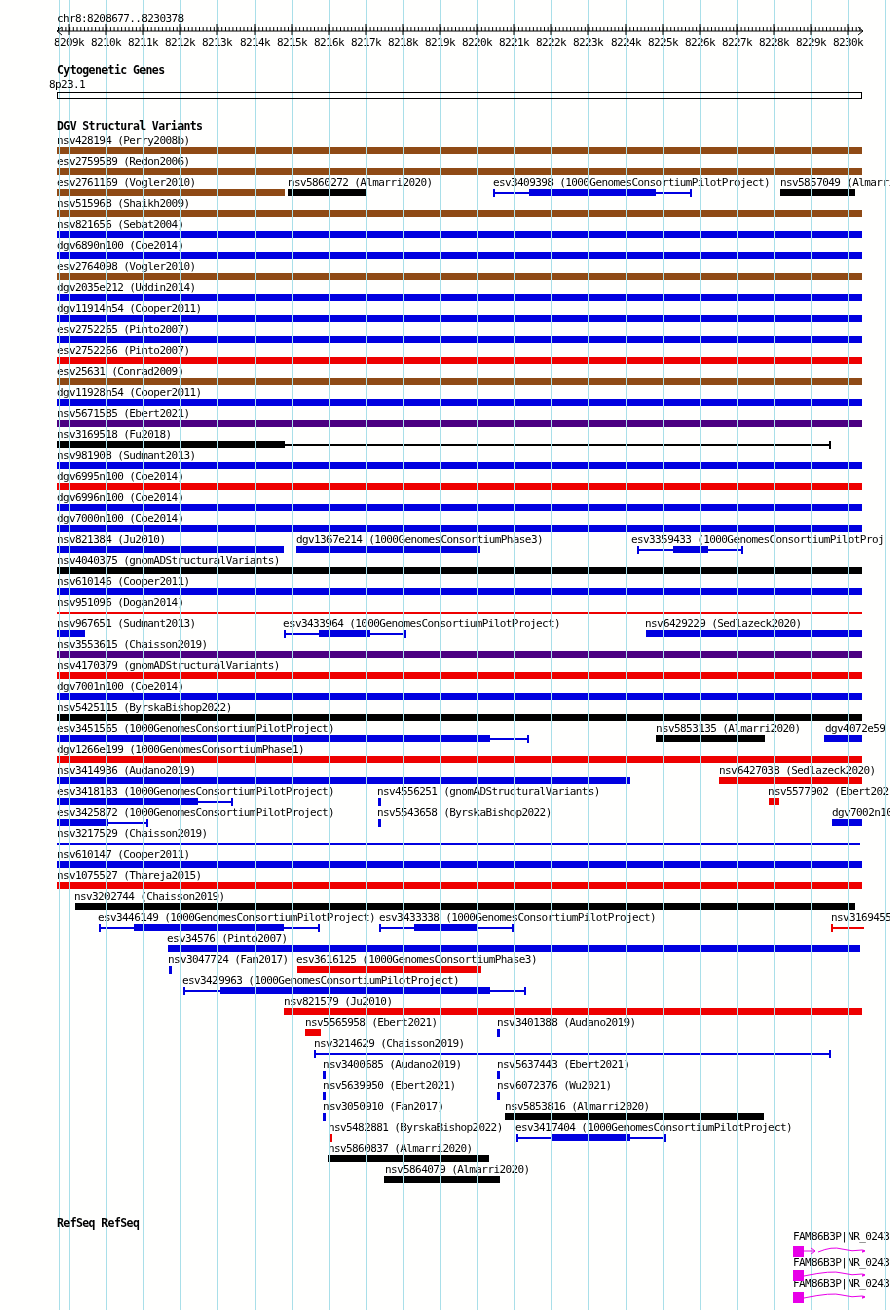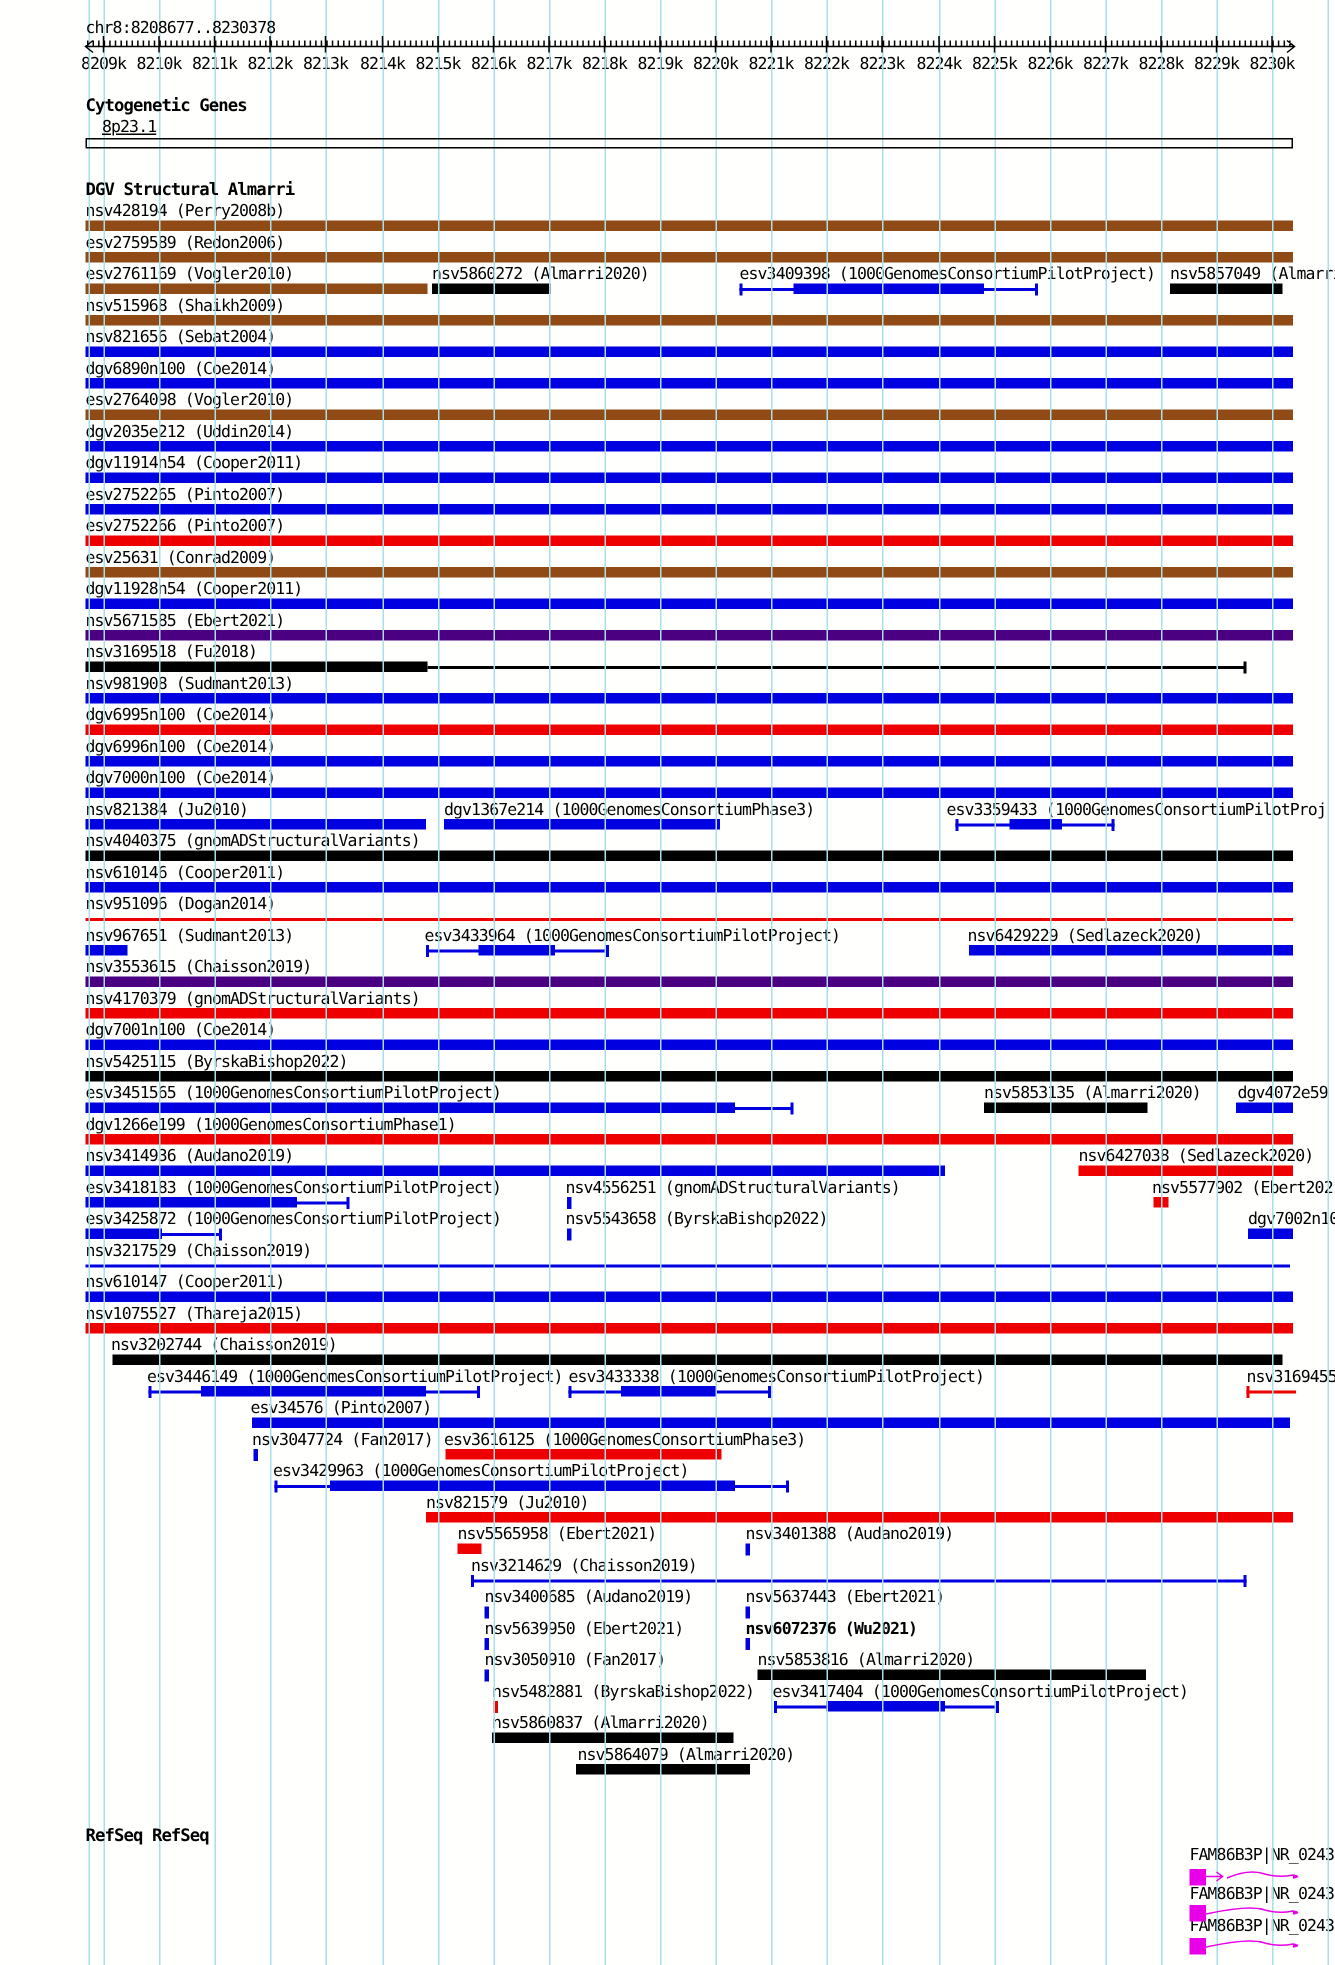--- a/index.html
+++ b/index.html
@@ -32,21 +32,21 @@
     <div class="cap" style="left: 516px; top: 1134px; background: rgb(0, 0, 224);"></div>
     <div class="hline" style="left: 516px; top: 1137px; width: 150px; background: rgb(0, 0, 224);"></div>
     <div class="txt" style="left: 515px; top: 1121px;">esv3417404 (1000GenomesConsortiumPilotProject)</div>
     <div class="tickmark" style="left: 329px; top: 1134px; background: rgb(238, 0, 0);"></div>
     <div class="txt" style="left: 328px; top: 1121px;">nsv5482881 (ByrskaBishop2022)</div>
     <div class="bar" style="left: 505px; top: 1113px; width: 259px; background: rgb(0, 0, 0);"></div>
     <div class="txt" style="left: 505px; top: 1100px;">nsv5853816 (Almarri2020)</div>
     <div class="tickmark" style="left: 323px; top: 1113px; background: rgb(0, 0, 224);"></div>
     <div class="txt" style="left: 323px; top: 1100px;">nsv3050910 (Fan2017)</div>
     <div class="tickmark" style="left: 497px; top: 1092px; background: rgb(0, 0, 224);"></div>
-    <div class="txt" style="left: 497px; top: 1079px; font-weight: bold;">nsv6072376 (Wu2021)</div>
+    <div class="txt" style="left: 497px; top: 1079px;">nsv6072376 (Wu2021)</div>
     <div class="tickmark" style="left: 323px; top: 1092px; background: rgb(0, 0, 224);"></div>
     <div class="txt" style="left: 323px; top: 1079px;">nsv5639950 (Ebert2021)</div>
     <div class="tickmark" style="left: 497px; top: 1071px; background: rgb(0, 0, 224);"></div>
     <div class="txt" style="left: 497px; top: 1058px;">nsv5637443 (Ebert2021)</div>
     <div class="tickmark" style="left: 323px; top: 1071px; background: rgb(0, 0, 224);"></div>
     <div class="txt" style="left: 323px; top: 1058px;">nsv3400685 (Audano2019)</div>
     <div class="cap" style="left: 829px; top: 1050px; background: rgb(0, 0, 224);"></div>
     <div class="cap" style="left: 314px; top: 1050px; background: rgb(0, 0, 224);"></div>
     <div class="hline" style="left: 314px; top: 1053px; width: 517px; background: rgb(0, 0, 224);"></div>
     <div class="txt" style="left: 314px; top: 1037px;">nsv3214629 (Chaisson2019)</div>
@@ -241,24 +241,24 @@
     <div class="gridline" style="left: 255px;"></div>
     <div class="gridline" style="left: 217px;"></div>
     <div class="gridline" style="left: 180px;"></div>
     <div class="gridline" style="left: 143px;"></div>
     <div class="gridline" style="left: 106px;"></div>
     <div class="gridline" style="left: 69px;"></div>
     <div class="gridline" style="left: 59px;"></div>
   <div class="txt" style="left:57px;top:12px;">chr8:8208677..8230378</div>
 
   <div class="txt hdr" style="left:57px;top:64px;">Cytogenetic Genes</div>
-  <div class="txt" style="left:68px;top:78px;text-decoration:underline;">8p23.1</div>
+  <div class="txt" style="left:49px;top:78px;">8p23.1</div>
   <div class="bandbox" style="left:57px;top:92px;width:803px;height:5px;"></div>
 
-  <div class="txt hdr" style="left:57px;top:120px;">DGV Structural Almarri</div>
+  <div class="txt hdr" style="left:57px;top:120px;">DGV Structural Variants</div>
 
   <div class="txt hdr" style="left:57px;top:1217px;">RefSeq RefSeq</div>
 <svg width="890" height="18" style="left: 0px; top: 22px;">
       <path d="M57 9 H863 M62 5 L57 9 L62 13 M858 5 L863 9 L858 13 M58.5 5 V9 M62.2 5 V9 M65.9 5 V9 M69.6 5 V9 M73.3 5 V9 M77.0 5 V9 M80.8 5 V9 M84.5 5 V9 M88.2 5 V9 M91.9 5 V9 M95.6 5 V9 M99.3 5 V9 M103.0 5 V9 M106.7 5 V9 M110.4 5 V9 M114.1 5 V9 M117.9 5 V9 M121.6 5 V9 M125.3 5 V9 M129.0 5 V9 M132.7 5 V9 M136.4 5 V9 M140.1 5 V9 M143.8 5 V9 M147.5 5 V9 M151.2 5 V9 M155.0 5 V9 M158.7 5 V9 M162.4 5 V9 M166.1 5 V9 M169.8 5 V9 M173.5 5 V9 M177.2 5 V9 M180.9 5 V9 M184.6 5 V9 M188.4 5 V9 M192.1 5 V9 M195.8 5 V9 M199.5 5 V9 M203.2 5 V9 M206.9 5 V9 M210.6 5 V9 M214.3 5 V9 M218.0 5 V9 M221.7 5 V9 M225.5 5 V9 M229.2 5 V9 M232.9 5 V9 M236.6 5 V9 M240.3 5 V9 M244.0 5 V9 M247.7 5 V9 M251.4 5 V9 M255.1 5 V9 M258.8 5 V9 M262.6 5 V9 M266.3 5 V9 M270.0 5 V9 M273.7 5 V9 M277.4 5 V9 M281.1 5 V9 M284.8 5 V9 M288.5 5 V9 M292.2 5 V9 M295.9 5 V9 M299.6 5 V9 M303.4 5 V9 M307.1 5 V9 M310.8 5 V9 M314.5 5 V9 M318.2 5 V9 M321.9 5 V9 M325.6 5 V9 M329.3 5 V9 M333.0 5 V9 M336.7 5 V9 M340.5 5 V9 M344.2 5 V9 M347.9 5 V9 M351.6 5 V9 M355.3 5 V9 M359.0 5 V9 M362.7 5 V9 M366.4 5 V9 M370.1 5 V9 M373.8 5 V9 M377.6 5 V9 M381.3 5 V9 M385.0 5 V9 M388.7 5 V9 M392.4 5 V9 M396.1 5 V9 M399.8 5 V9 M403.5 5 V9 M407.2 5 V9 M410.9 5 V9 M414.7 5 V9 M418.4 5 V9 M422.1 5 V9 M425.8 5 V9 M429.5 5 V9 M433.2 5 V9 M436.9 5 V9 M440.6 5 V9 M444.3 5 V9 M448.0 5 V9 M451.8 5 V9 M455.5 5 V9 M459.2 5 V9 M462.9 5 V9 M466.6 5 V9 M470.3 5 V9 M474.0 5 V9 M477.7 5 V9 M481.4 5 V9 M485.1 5 V9 M488.9 5 V9 M492.6 5 V9 M496.3 5 V9 M500.0 5 V9 M503.7 5 V9 M507.4 5 V9 M511.1 5 V9 M514.8 5 V9 M518.5 5 V9 M522.2 5 V9 M526.0 5 V9 M529.7 5 V9 M533.4 5 V9 M537.1 5 V9 M540.8 5 V9 M544.5 5 V9 M548.2 5 V9 M551.9 5 V9 M555.6 5 V9 M559.3 5 V9 M563.1 5 V9 M566.8 5 V9 M570.5 5 V9 M574.2 5 V9 M577.9 5 V9 M581.6 5 V9 M585.3 5 V9 M589.0 5 V9 M592.7 5 V9 M596.4 5 V9 M600.2 5 V9 M603.9 5 V9 M607.6 5 V9 M611.3 5 V9 M615.0 5 V9 M618.7 5 V9 M622.4 5 V9 M626.1 5 V9 M629.8 5 V9 M633.5 5 V9 M637.3 5 V9 M641.0 5 V9 M644.7 5 V9 M648.4 5 V9 M652.1 5 V9 M655.8 5 V9 M659.5 5 V9 M663.2 5 V9 M666.9 5 V9 M670.7 5 V9 M674.4 5 V9 M678.1 5 V9 M681.8 5 V9 M685.5 5 V9 M689.2 5 V9 M692.9 5 V9 M696.6 5 V9 M700.3 5 V9 M704.0 5 V9 M707.8 5 V9 M711.5 5 V9 M715.2 5 V9 M718.9 5 V9 M722.6 5 V9 M726.3 5 V9 M730.0 5 V9 M733.7 5 V9 M737.4 5 V9 M741.1 5 V9 M744.9 5 V9 M748.6 5 V9 M752.3 5 V9 M756.0 5 V9 M759.7 5 V9 M763.4 5 V9 M767.1 5 V9 M770.8 5 V9 M774.5 5 V9 M778.2 5 V9 M782.0 5 V9 M785.7 5 V9 M789.4 5 V9 M793.1 5 V9 M796.8 5 V9 M800.5 5 V9 M804.2 5 V9 M807.9 5 V9 M811.6 5 V9 M815.3 5 V9 M819.1 5 V9 M822.8 5 V9 M826.5 5 V9 M830.2 5 V9 M833.9 5 V9 M837.6 5 V9 M841.3 5 V9 M845.0 5 V9 M848.7 5 V9 M852.4 5 V9 M856.2 5 V9 M859.9 5 V9 M69 2 V13 M106 2 V13 M143 2 V13 M180 2 V13 M217 2 V13 M255 2 V13 M292 2 V13 M329 2 V13 M366 2 V13 M403 2 V13 M440 2 V13 M477 2 V13 M514 2 V13 M551 2 V13 M588 2 V13 M626 2 V13 M663 2 V13 M700 2 V13 M737 2 V13 M774 2 V13 M811 2 V13 M848 2 V13" stroke="#000" fill="none"></path>
     </svg>
     <svg width="100" height="16" style="left: 790px; top: 1244px;">
       <rect x="3" y="2" width="11" height="11" fill="#e800e8"></rect>
       <path d="M14 7 H25 M21 4 L25 7 L21 10 M28 8 Q 42 2, 52 5 T 72 6 Q 78 7, 72 8 Q 77 6, 72 7" stroke="#e800e8" fill="none"></path>
     </svg>
     <svg width="100" height="16" style="left: 790px; top: 1268px;">

